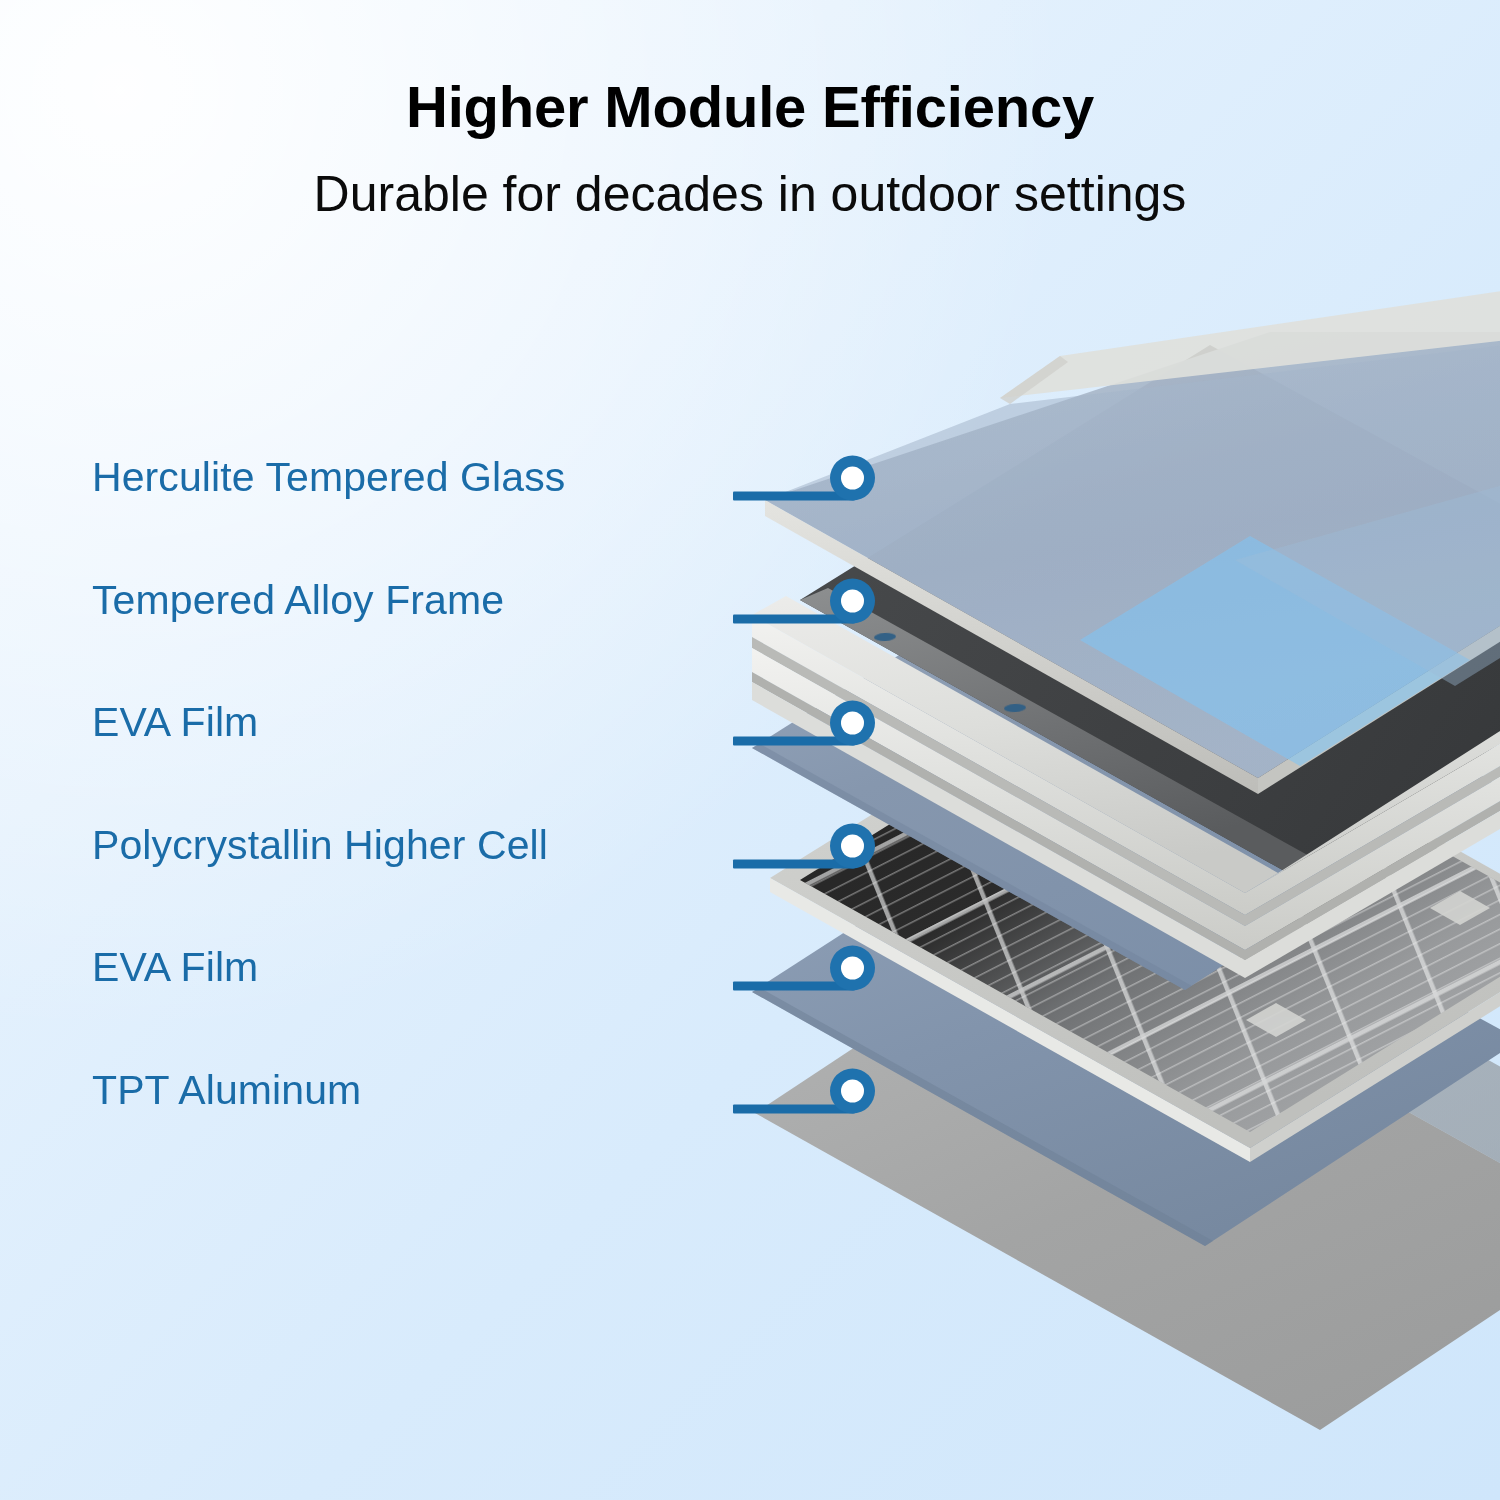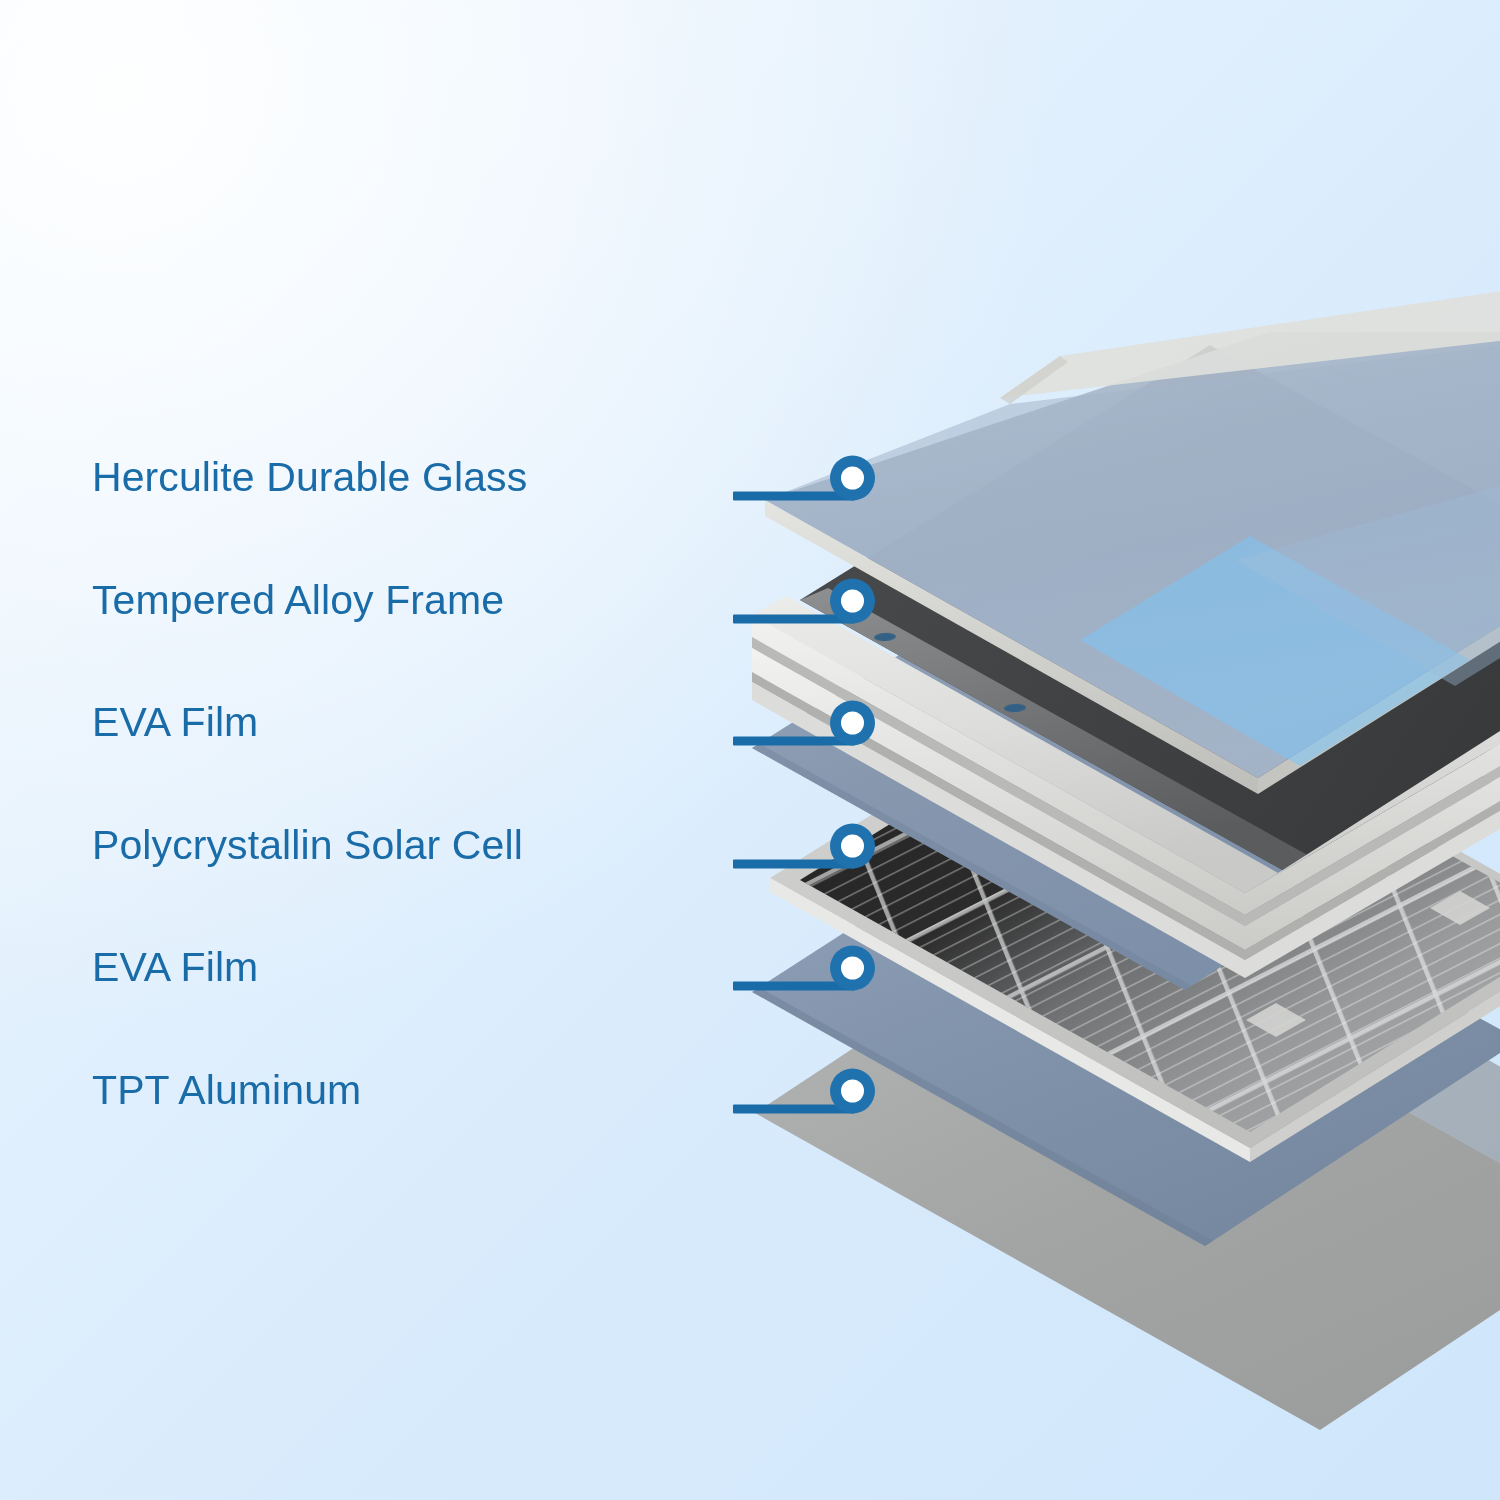--- a/index.html
+++ b/index.html
@@ -100,20 +100,24 @@
     height: 23px;
     border-radius: 50%;
     background: #ffffff;
   }
 </style>
 </head>
 <body>
 
 <div id="stage">
 
+  <div class="heading-wrap">
+    <h1 class="title">Higher Module Efficiency</h1>
+    <p class="subtitle">Durable for decades in outdoor settings</p>
+  </div>
 
   <svg id="art" viewBox="0 0 1500 1500">
     <defs>
 
       <linearGradient id="gGlassTop" x1="0" y1="0" x2="0.55" y2="1">
         <stop offset="0%" stop-color="#b7c3d2"></stop>
         <stop offset="42%" stop-color="#a3b3c7"></stop>
         <stop offset="100%" stop-color="#9aabc1"></stop>
       </linearGradient>
       <linearGradient id="gGlassBody" x1="0" y1="0" x2="0.3" y2="1">
@@ -278,39 +282,39 @@
         <polygon points="765,500 1258,778 1700,500 1700,322 1010,404" fill="url(#gGlassBody)" opacity="0.55"></polygon>
 
         <polygon points="1080,640 1300,766 1470,660 1250,536" fill="#7fc4f5" opacity="0.58"></polygon>
         <polygon points="1235,560 1455,686 1700,534 1700,430" fill="#9dbcd8" opacity="0.4"></polygon>
       </g>
 
     </g>
   </svg>
 
   <div class="callout" style="top:500px">
-    <span class="callout-label">Herculite Durable Glass</span>
+    <span class="callout-label">Herculite Tempered Glass</span>
     <span class="callout-line"></span>
     <span class="callout-dot"></span>
   </div>
 
   <div class="callout" style="top:623px">
     <span class="callout-label">Tempered Alloy Frame</span>
     <span class="callout-line"></span>
     <span class="callout-dot"></span>
   </div>
 
   <div class="callout" style="top:745px">
     <span class="callout-label">EVA Film</span>
     <span class="callout-line"></span>
     <span class="callout-dot"></span>
   </div>
 
   <div class="callout" style="top:868px">
-    <span class="callout-label">Polycrystallin Solar Cell</span>
+    <span class="callout-label">Polycrystallin Higher Cell</span>
     <span class="callout-line"></span>
     <span class="callout-dot"></span>
   </div>
 
   <div class="callout" style="top:990px">
     <span class="callout-label">EVA Film</span>
     <span class="callout-line"></span>
     <span class="callout-dot"></span>
   </div>
 

